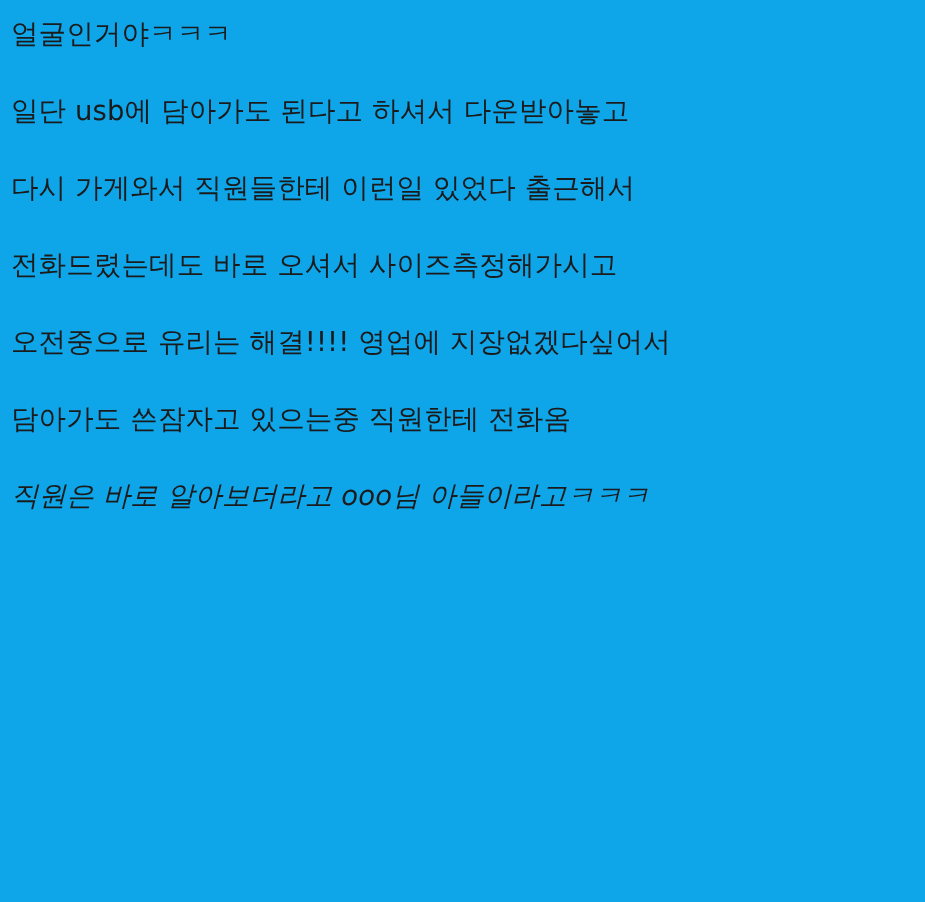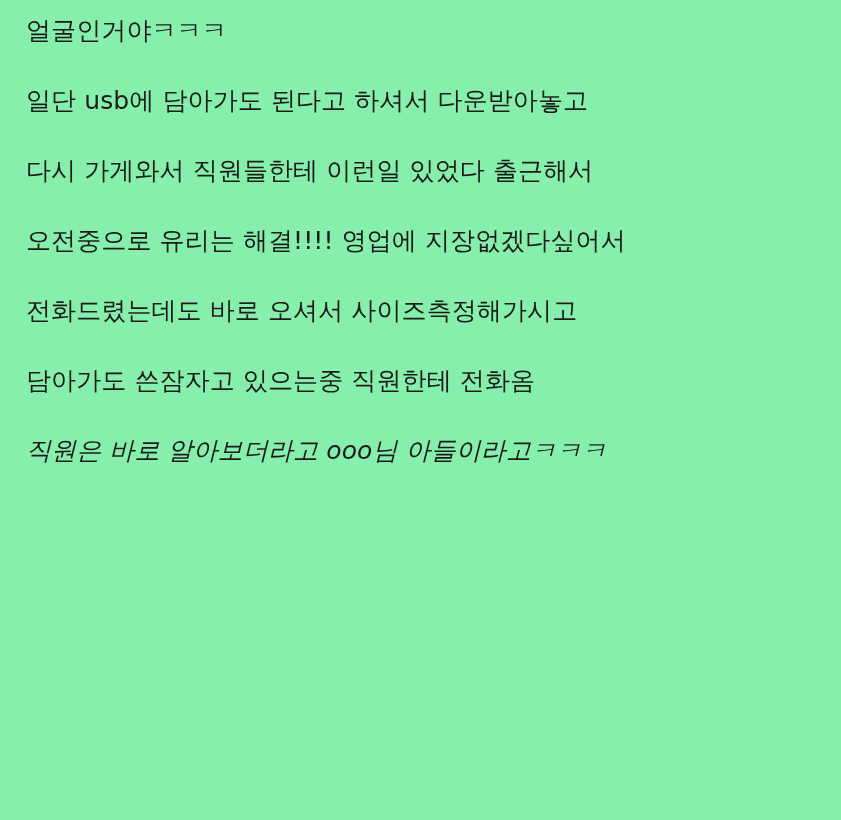--- a/index.html
+++ b/index.html
@@ -11,22 +11,22 @@
     width: 841px;
     height: 820px;
     font-family: "DejaVu Sans", "Liberation Sans", sans-serif;
     color: #1a1a1a;
     overflow: hidden;
   }
   .page {
     box-sizing: border-box;
     width: 841px;
     height: 820px;
-    padding: 18px 20px 0 26px;
-    background: #86efac;
+    padding: 18px 20px 0 10px;
+    background: #0ea5e9;
   }
   .text-block {
     display: block;
   }
   .line {
     display: block;
     font-size: 25px;
     line-height: 1.0;
     letter-spacing: 0.1px;
     color: #1b1b1b;
@@ -40,18 +40,18 @@
   }
 </style>
 </head>
 <body>
 
 <div class="page">
   <div class="text-block">
     <span class="line">얼굴인거야ㅋㅋㅋ</span>
     <span class="line">일단 usb에 담아가도 된다고 하셔서 다운받아놓고</span>
     <span class="line">다시 가게와서 직원들한테 이런일 있었다 출근해서</span>
+    <span class="line">전화드렸는데도 바로 오셔서 사이즈측정해가시고</span>
     <span class="line">오전중으로 유리는 해결!!!! 영업에 지장없겠다싶어서</span>
-    <span class="line">전화드렸는데도 바로 오셔서 사이즈측정해가시고</span>
     <span class="line">담아가도 쓴잠자고 있으는중 직원한테 전화옴</span>
     <span class="line">직원은 바로 알아보더라고 ooo님 아들이라고ㅋㅋㅋ</span>
   </div>
 </div>
 
 </body></html>

